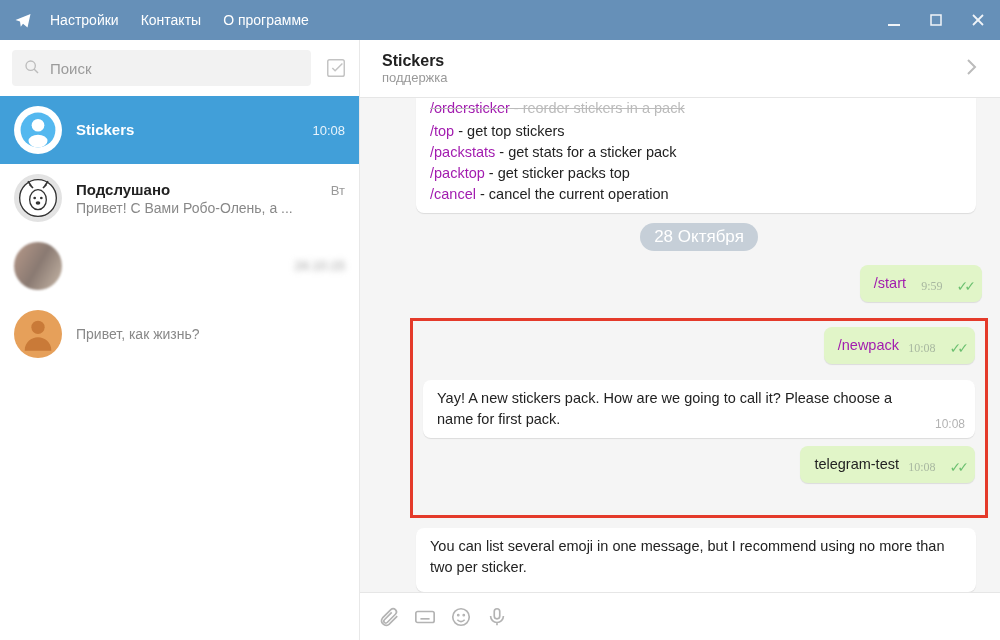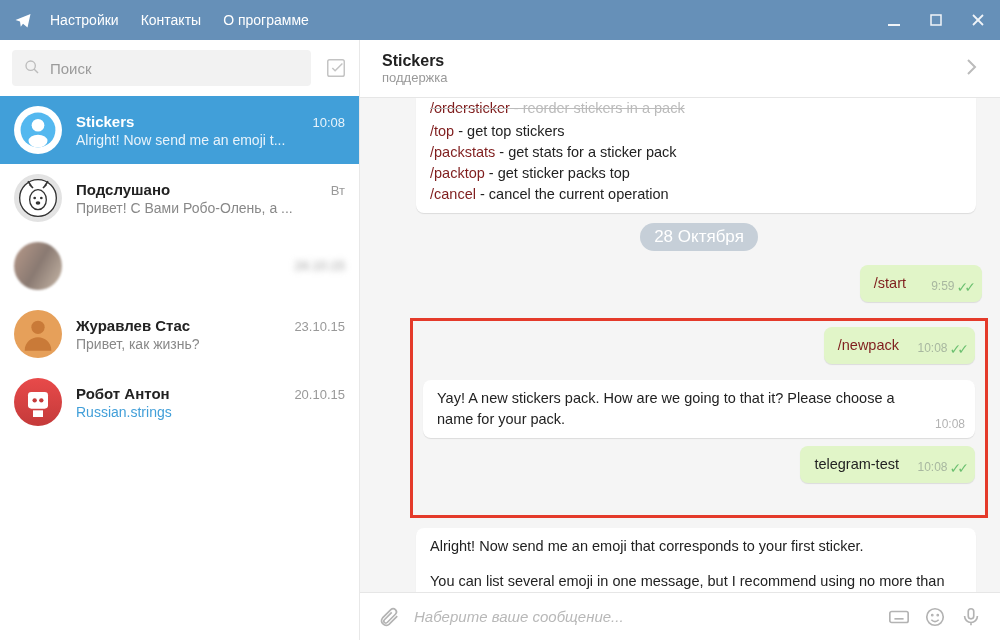--- a/index.html
+++ b/index.html
@@ -32,23 +32,23 @@
 .main { flex: 1; display: flex; flex-direction: column; background: #f5f5f5; position: relative; }
 .chathdr { height: 58px; background: #fff; border-bottom: 1px solid #e6e6e6; display: flex; align-items: center; padding: 0 22px; }
 .chathdr .title { font-size: 16px; font-weight: 600; color: #222; }
 .chathdr .sub { font-size: 13px; color: #999; }
 .chathdr .go { margin-left: auto; color: #bbb; cursor: pointer; }
 .messages { flex: 1; padding: 6px 18px 12px 56px; overflow: hidden; position: relative; }
 .bubble { background: #fff; border-radius: 8px; padding: 8px 14px; font-size: 14.5px; color: #222; max-width: 560px; box-shadow: 0 1px 1px rgba(0,0,0,.1); margin-bottom: 8px; line-height: 1.45; position: relative; }
 .bubble .meta { position: absolute; right: 10px; bottom: 5px; font-size: 12px; color: #a8b7a0; }
 .bubble.in .meta { color: #b3b3b3; }
 .bubble.out { background: #e1f5c8; margin-left: auto; margin-right: 0; padding-right: 76px; min-width: 120px; }
-.bubble.out .meta { display: flex; gap: 2px; align-items: center; }
+.bubble.out .meta { display: flex; gap: 14px; align-items: center; font-family: Liberation Serif, serif; }
 .checks { color: #6cc070; font-size: 14px; letter-spacing: -4px; }
-.cmd { color: #7f1d1d; }
+.cmd { color: #a21caf; }
 .dark { color: #222; }
 .datechip { background: #c6cfd8; color: #fff; font-size: 17px; padding: 4px 14px; border-radius: 14px; margin: 10px auto 14px; width: max-content; }
 .rowright { display: flex; justify-content: flex-end; margin-bottom: 8px; }
 .highlight { border: 3px solid #e43a2a; padding: 6px 10px 16px; margin: 4px -6px 10px; }
 .inputbar { height: 48px; background: #fff; border-top: 1px solid #e6e6e6; display: flex; align-items: center; padding: 0 18px; gap: 14px; }
 .inputbar .attach, .inputbar .face, .inputbar .mic, .inputbar .kbd { color: #b3b3b3; cursor: pointer; display: flex; }
 .inputbar input { flex: 1; border: none; outline: none; font-size: 15px; color: #333; font-style: italic; background: transparent; }
 .inputbar input::placeholder { color: #b8b8b8; }
 .av-stickers { background: #fff; }
 .av-deer { background: radial-gradient(circle, #eee 0%, #ddd 100%); }
@@ -112,21 +112,20 @@
               <circle cx="12" cy="12" r="11" fill="#54b8ef"></circle>
               <circle cx="12" cy="9" r="4" fill="#fff"></circle>
               <ellipse cx="12" cy="19" rx="6" ry="4" fill="#fff"></ellipse>
             </svg>
           </div>
   <div class="body" style="">
             <div class="row1">
               <span class="name">Stickers</span>
               <span class="time">10:08</span>
             </div>
-  <div class="preview ">Alright! Now send me an emoji t...</div>
           </div>
         </div>
         <div class="chatitem">
           <div class="avatar av-deer">
             <svg width="40" height="40" viewBox="0 0 24 24">
               <circle cx="12" cy="12" r="11" fill="#fff" stroke="#333" stroke-width="0.8"></circle>
               <path d="M8 5l-2-3M9 6l-2-2M16 5l2-3M15 6l2-2" stroke="#333" stroke-width="1"></path>
               <ellipse cx="12" cy="13" rx="5" ry="6" fill="#fff" stroke="#333" stroke-width="0.8"></ellipse>
               <circle cx="10" cy="12" r="0.8" fill="#333"></circle>
               <circle cx="14" cy="12" r="0.8" fill="#333"></circle>
@@ -152,42 +151,21 @@
           </div>
         </div>
         <div class="chatitem">
           <div class="avatar av-sil">
             <svg width="40" height="40" viewBox="0 0 24 24">
               <circle cx="12" cy="8" r="4" fill="#c97a38"></circle>
               <path d="M4 22c0-5 4-8 8-8s8 3 8 8z" fill="#c97a38"></path>
             </svg>
           </div>
   <div class="body" style="">
-            <div class="row1">
-              <span class="name">Журавлев Стас</span>
-              <span class="time">23.10.15</span>
-            </div>
   <div class="preview ">Привет, как жизнь?</div>
-          </div>
-        </div>
-        <div class="chatitem">
-          <div class="avatar av-robot">
-            <svg width="40" height="40" viewBox="0 0 24 24">
-              <rect x="6" y="6" width="12" height="10" rx="2" fill="#fff"></rect>
-              <circle cx="10" cy="11" r="1.3" fill="#c43a3a"></circle>
-              <circle cx="14" cy="11" r="1.3" fill="#c43a3a"></circle>
-              <rect x="9" y="17" width="6" height="4" fill="#fff"></rect>
-            </svg>
-          </div>
-  <div class="body" style="">
-            <div class="row1">
-              <span class="name">Робот Антон</span>
-              <span class="time">20.10.15</span>
-            </div>
-  <div class="preview link">Russian.strings</div>
           </div>
         </div>
       </div>
   </div>
 
   <div class="main">
     <div class="chathdr">
       <div>
         <div class="title">Stickers</div>
         <div class="sub">поддержка</div>
@@ -224,47 +202,45 @@
         <div class="rowright">
           <div class="bubble out">
             <span class="cmd">/newpack</span>
             <span class="meta">
                 <span>10:08</span>
                 <span class="checks">✓✓</span>
               </span>
           </div>
         </div>
         <div class="bubble in" style="padding-right:58px;">
-          <span>Yay! A new stickers pack. How are we going to that it? Please choose a name for your pack.</span>
+          <span>Yay! A new stickers pack. How are we going to call it? Please choose a name for first pack.</span>
           <span class="meta">10:08</span>
         </div>
         <div class="rowright">
           <div class="bubble out">
             <span class="dark">telegram-test</span>
             <span class="meta">
                 <span>10:08</span>
                 <span class="checks">✓✓</span>
               </span>
           </div>
         </div>
       </div>
 
       <div class="bubble in" style="padding-bottom:14px;">
-        <div style="margin-bottom:14px;">Alright! Now send me an emoji that corresponds to your first sticker.</div>
         <div>You can list several emoji in one message, but I recommend using no more than two per sticker.</div>
       </div>
     </div>
 
     <div class="inputbar">
       <span class="attach">
           <svg width="22" height="22" viewBox="0 0 24 24" fill="none" stroke="#b3b3b3" stroke-width="1.8">
             <path d="M21 11l-9 9a5 5 0 01-7-7l9-9a3.5 3.5 0 015 5l-9 9a2 2 0 01-3-3l8-8"></path>
           </svg>
         </span>
-      <input placeholder="Наберите ваше сообщение..." style="">
       <span class="kbd">
           <svg width="22" height="22" viewBox="0 0 24 24" fill="none" stroke="#b3b3b3" stroke-width="1.8">
             <rect x="2" y="6" width="20" height="12" rx="2"></rect>
             <line x1="6" y1="10" x2="6" y2="10"></line>
             <line x1="10" y1="10" x2="10" y2="10"></line>
             <line x1="14" y1="10" x2="14" y2="10"></line>
             <line x1="18" y1="10" x2="18" y2="10"></line>
             <line x1="7" y1="14" x2="17" y2="14"></line>
           </svg>
         </span>

